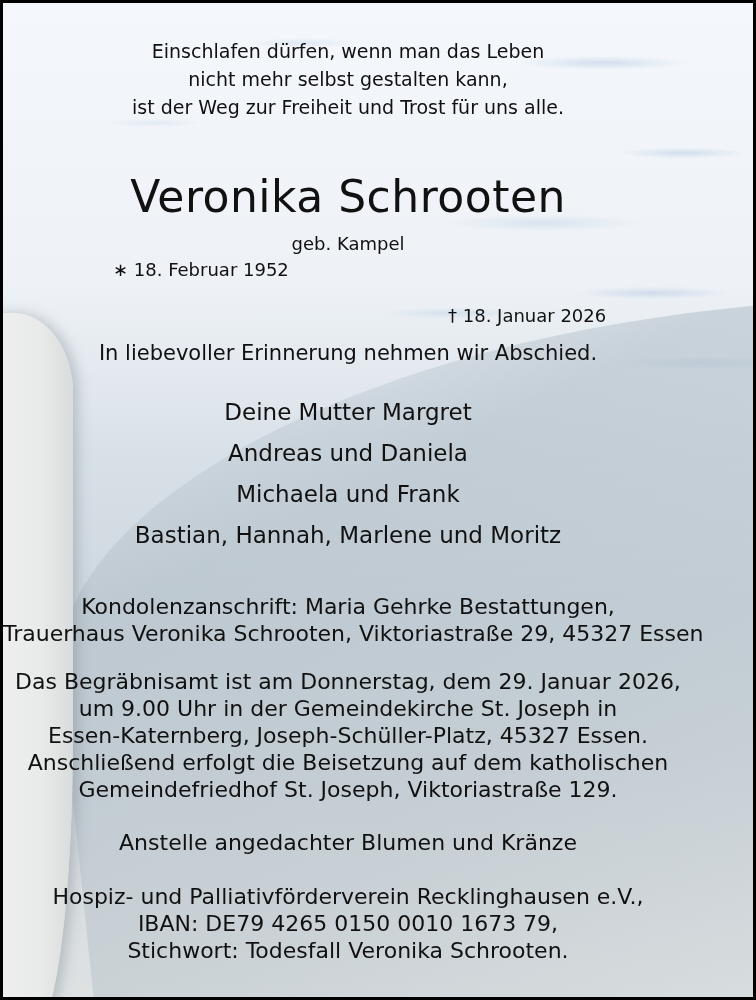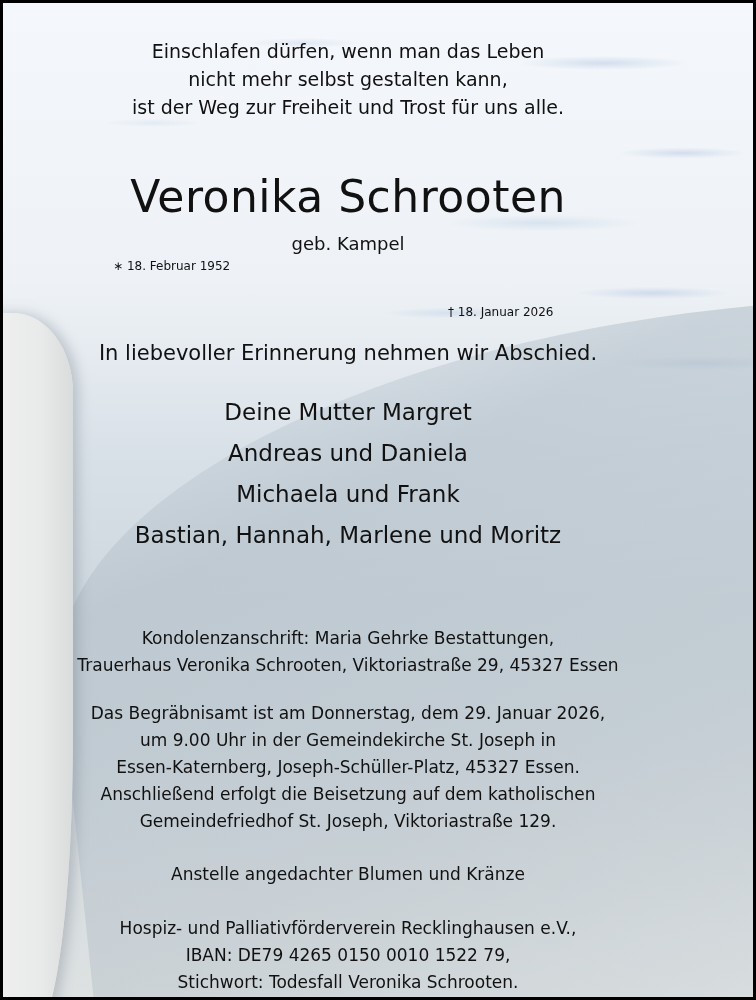--- a/index.html
+++ b/index.html
@@ -42,22 +42,22 @@
       border-bottom-right-radius: 40px 300px;
       box-shadow: 6px 0 12px rgba(120,130,140,0.35);
     }
     .content { position: absolute; left: 0; top: 0; width: 750px; height: 994px; }
     .line { position: absolute; left: 0; width: 690px; text-align: center; white-space: nowrap; }
     .verse { font-size: 19px; line-height: 28px; }
     .name { font-size: 44px; line-height: 60px; letter-spacing: 0.5px; }
     .small { font-size: 18px; line-height: 24px; }
     .lead { font-size: 21px; line-height: 28px; }
     .family { font-size: 23px; line-height: 42px; }
-    .info { font-size: 17px; line-height: 27px; margin-top: 32px; }
-    .dates { position: absolute; top: 256px; left: 0; width: 750px; height: 28px; font-size: 12px; }
+    .info { font-size: 22px; line-height: 27px; }
+    .dates { position: absolute; top: 256px; left: 0; width: 750px; height: 28px; font-size: 18px; }
     .dates .birth { position: absolute; left: 110px; }
     .dates .death { position: absolute; left: 445px; margin-top: 46px; }
   </style>
 </head>
 <body>
 
 <div class="frame">
   <div class="bg-foam"></div>
   <div class="bg-sand"></div>
   <div class="bg-snow"></div>
@@ -93,16 +93,16 @@
     <div class="line info" style="top:617px">Trauerhaus Veronika Schrooten, Viktoriastraße 29, 45327 Essen</div>
 
     <div class="line info" style="top:665px">Das Begräbnisamt ist am Donnerstag, dem 29. Januar 2026,</div>
     <div class="line info" style="top:692px">um 9.00 Uhr in der Gemeindekirche St. Joseph in</div>
     <div class="line info" style="top:719px">Essen-Katernberg, Joseph-Schüller-Platz, 45327 Essen.</div>
     <div class="line info" style="top:746px">Anschließend erfolgt die Beisetzung auf dem katholischen</div>
     <div class="line info" style="top:773px">Gemeindefriedhof St. Joseph, Viktoriastraße 129.</div>
 
     <div class="line info" style="top:826px">Anstelle angedachter Blumen und Kränze</div>
     <div class="line info" style="top:880px">Hospiz- und Palliativförderverein Recklinghausen e.V.,</div>
-    <div class="line info" style="top:907px">IBAN: DE79 4265 0150 0010 1522 79,</div>
+    <div class="line info" style="top:907px">IBAN: DE79 4265 0150 0010 1673 79,</div>
     <div class="line info" style="top:934px">Stichwort: Todesfall Veronika Schrooten.</div>
   </div>
 </div>
 
 </body></html>

